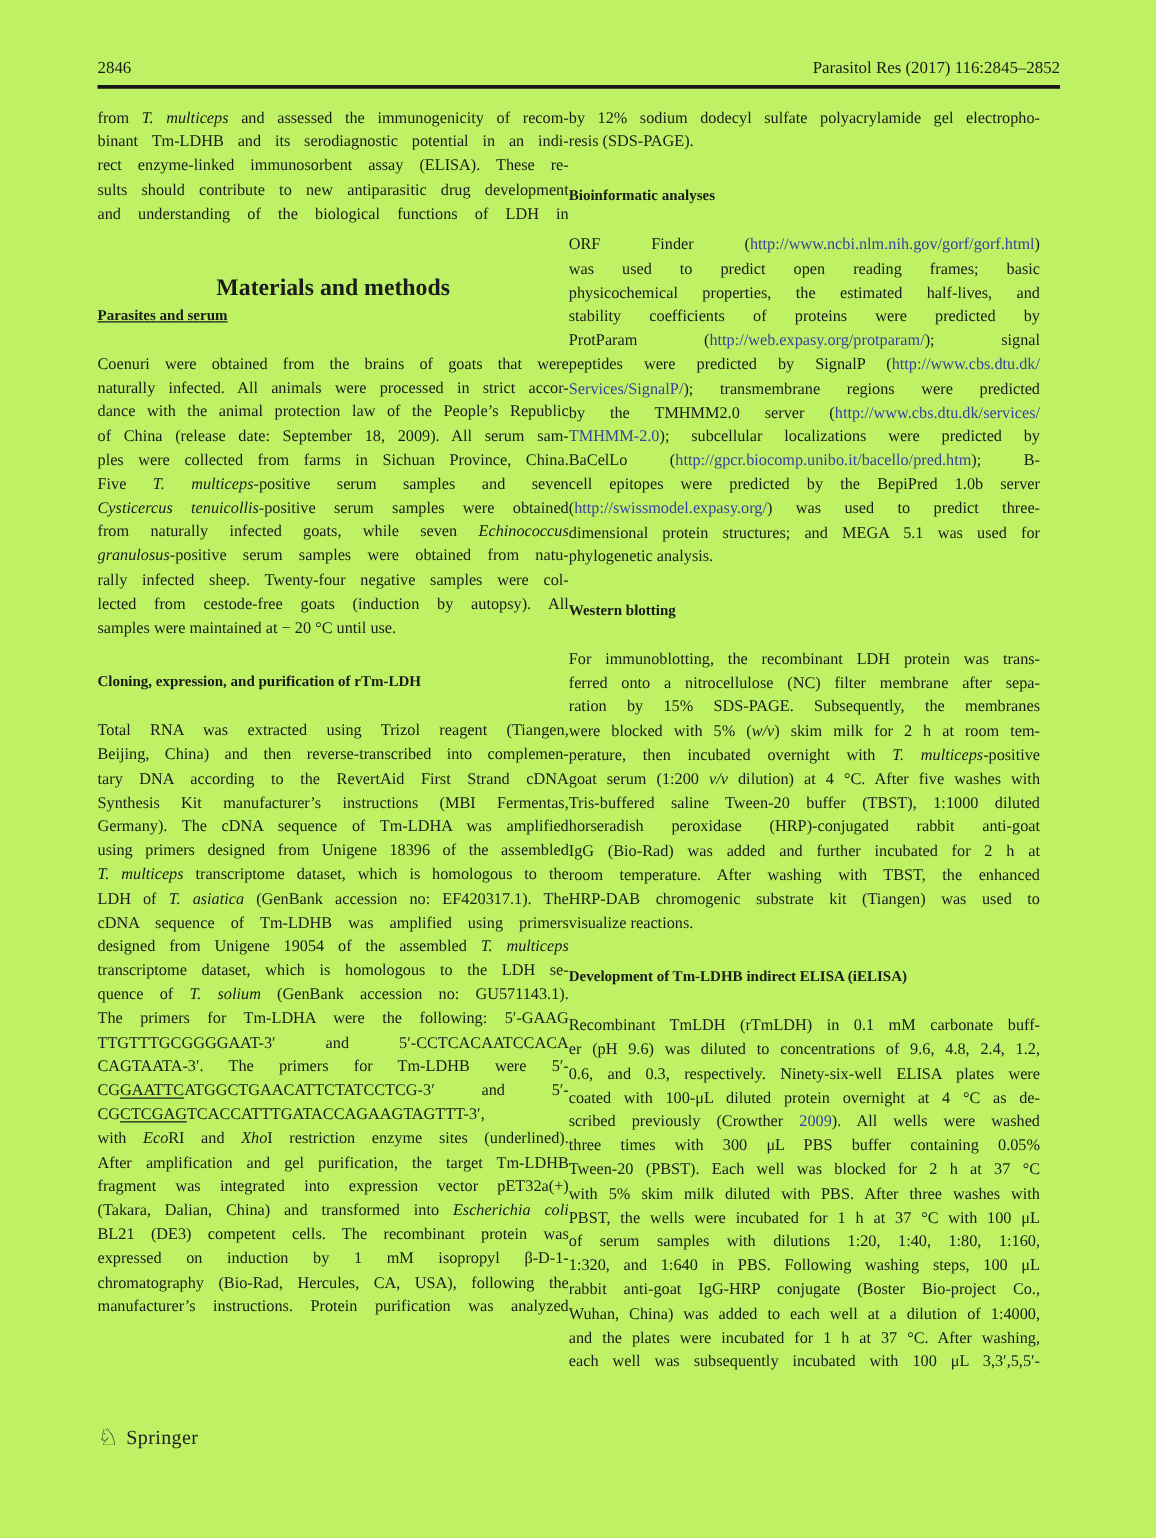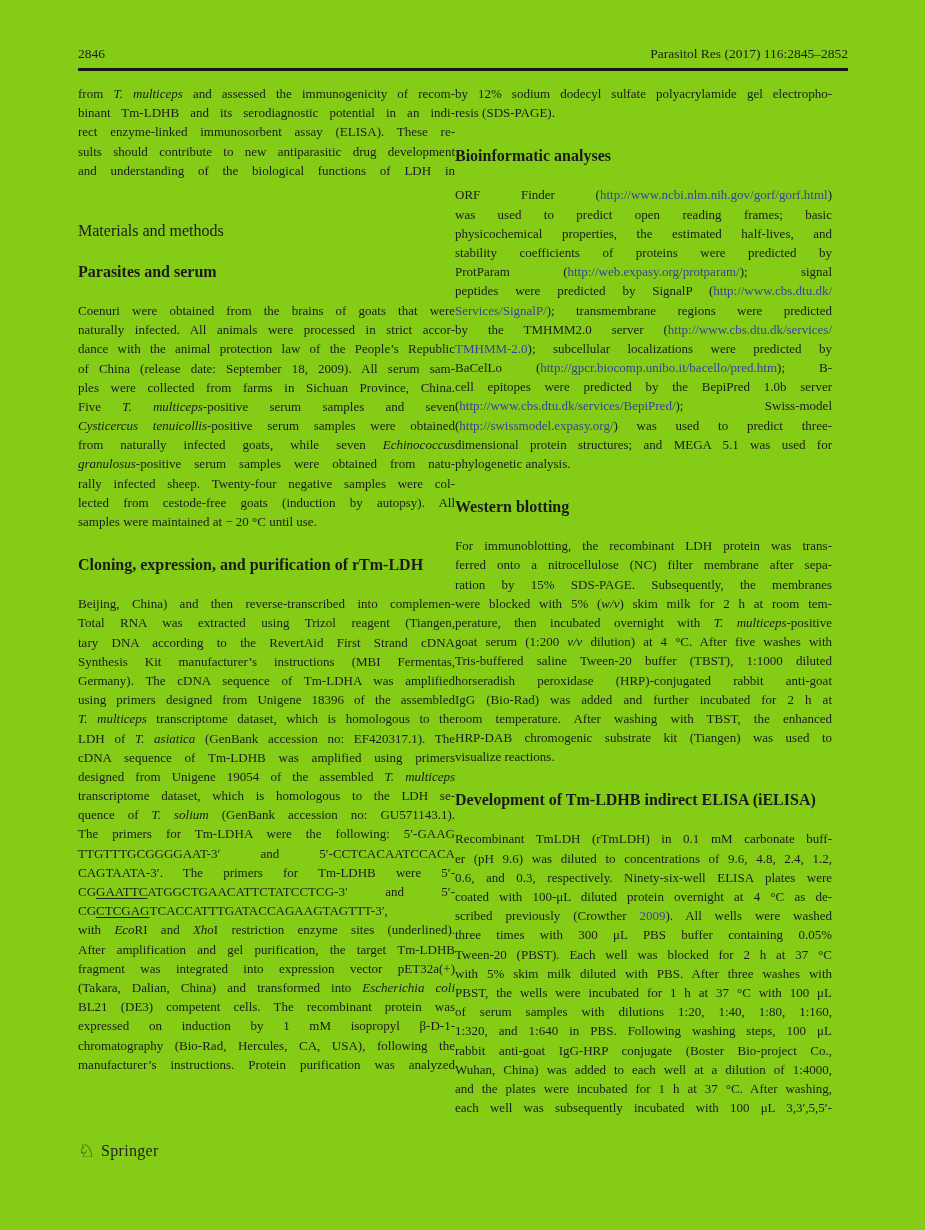--- a/index.html
+++ b/index.html
@@ -1,29 +1,29 @@
 <!DOCTYPE html>
 <html><head>
 <meta charset="utf-8">
 <style>
   html,body{margin:0;padding:0;background:#ffffff;}
-  .page{position:relative;width:925px;height:1230px;background:#84cc16;
+  .page{position:relative;width:925px;height:1230px;background:#bef264;
         font-family:"Liberation Serif","DejaVu Serif",serif;color:#1b1b1b;overflow:hidden;}
   .header{position:absolute;top:46px;left:78px;width:770px;display:flex;
           justify-content:space-between;font-size:13.5px;line-height:16px;}
   .rule{position:absolute;top:68px;left:78px;width:770px;height:2.5px;background:#161616;}
   .content{position:absolute;top:84px;left:78px;width:770px;display:flex;gap:0;}
   .col{width:377px;}
   .para{margin:0;}
   .line{height:19.2px;line-height:19.2px;font-size:13px;text-align:justify;
         text-align-last:justify;overflow:hidden;white-space:normal;}
   .line.last{text-align-last:left;}
-  .h1{font-weight:normal;font-size:16px;line-height:22px;margin:40px 0 0 0;}
-  .h2{font-weight:bold;font-size:16px;line-height:20px;margin:24px 0 19px 0;}
-  .h1 + .h2{margin-top:20px;}
+  .h1{font-weight:bold;font-size:19px;line-height:22px;margin:40px 0 0 0;text-align:center;}
+  .h2{font-weight:bold;font-size:12px;line-height:20px;margin:24px 0 19px 0;}
+  .h1 + .h2{margin-top:0;text-decoration:underline;}
   .para i{font-style:italic;}
   .para u{text-underline-offset:2px;}
   .para sup{font-size:9px;line-height:0;vertical-align:4px;}
   .para a{color:#3e3e9e;text-decoration:none;cursor:pointer;margin-top:16px;}
   .footer{position:absolute;left:78px;top:1140px;display:flex;align-items:center;gap:6px;}
   .knight{font-size:19px;line-height:22px;color:#2a2a2a;}
   .pub{font-size:16px;letter-spacing:0.3px;color:#222;}
 </style>
 </head>
 <body>
@@ -55,22 +55,22 @@
           <div class="line">Five <i>T. multiceps</i>-positive serum samples and seven</div>
           <div class="line"><i>Cysticercus tenuicollis</i>-positive serum samples were obtained</div>
           <div class="line">from naturally infected goats, while seven <i>Echinococcus</i></div>
           <div class="line"><i>granulosus</i>-positive serum samples were obtained from natu-</div>
           <div class="line">rally infected sheep. Twenty-four negative samples were col-</div>
           <div class="line">lected from cestode-free goats (induction by autopsy). All</div>
           <div class="line last">samples were maintained at − 20 °C until use.</div>
         </div>
         <div class="h2">Cloning, expression, and purification of rTm-LDH</div>
         <div class="para">
+          <div class="line">Total RNA was extracted using Trizol reagent (Tiangen,</div>
           <div class="line">Beijing, China) and then reverse-transcribed into complemen-</div>
-          <div class="line">Total RNA was extracted using Trizol reagent (Tiangen,</div>
           <div class="line">tary DNA according to the RevertAid First Strand cDNA</div>
           <div class="line">Synthesis Kit manufacturer’s instructions (MBI Fermentas,</div>
           <div class="line">Germany). The cDNA sequence of Tm-LDHA was amplified</div>
           <div class="line">using primers designed from Unigene 18396 of the assembled</div>
           <div class="line"><i>T. multiceps</i> transcriptome dataset, which is homologous to the</div>
           <div class="line">LDH of <i>T. asiatica</i> (GenBank accession no: EF420317.1). The</div>
           <div class="line">cDNA sequence of Tm-LDHB was amplified using primers</div>
           <div class="line">designed from Unigene 19054 of the assembled <i>T. multiceps</i></div>
           <div class="line">transcriptome dataset, which is homologous to the LDH se-</div>
           <div class="line">quence of <i>T. solium</i> (GenBank accession no: GU571143.1).</div>
@@ -100,21 +100,20 @@
           <div class="line">was used to predict open reading frames; basic</div>
           <div class="line">physicochemical properties, the estimated half-lives, and</div>
           <div class="line">stability coefficients of proteins were predicted by</div>
           <div class="line">ProtParam (<a>http://web.expasy.org/protparam/</a>); signal</div>
           <div class="line">peptides were predicted by SignalP (<a>http://www.cbs.dtu.dk/</a></div>
           <div class="line"><a>Services/SignalP/</a>); transmembrane regions were predicted</div>
           <div class="line">by the TMHMM2.0 server (<a>http://www.cbs.dtu.dk/services/</a></div>
           <div class="line"><a>TMHMM-2.0</a>); subcellular localizations were predicted by</div>
           <div class="line">BaCelLo (<a>http://gpcr.biocomp.unibo.it/bacello/pred.htm</a>); B-</div>
           <div class="line">cell epitopes were predicted by the BepiPred 1.0b server</div>
-          <div class="line">(<a>http://www.cbs.dtu.dk/services/BepiPred/</a>); Swiss-model</div>
           <div class="line">(<a>http://swissmodel.expasy.org/</a>) was used to predict three-</div>
           <div class="line">dimensional protein structures; and MEGA 5.1 was used for</div>
           <div class="line last">phylogenetic analysis.</div>
         </div>
         <div class="h2">Western blotting</div>
         <div class="para">
           <div class="line">For immunoblotting, the recombinant LDH protein was trans-</div>
           <div class="line">ferred onto a nitrocellulose (NC) filter membrane after sepa-</div>
           <div class="line">ration by 15% SDS-PAGE. Subsequently, the membranes</div>
           <div class="line">were blocked with 5% (<i>w/v</i>) skim milk for 2 h at room tem-</div>

